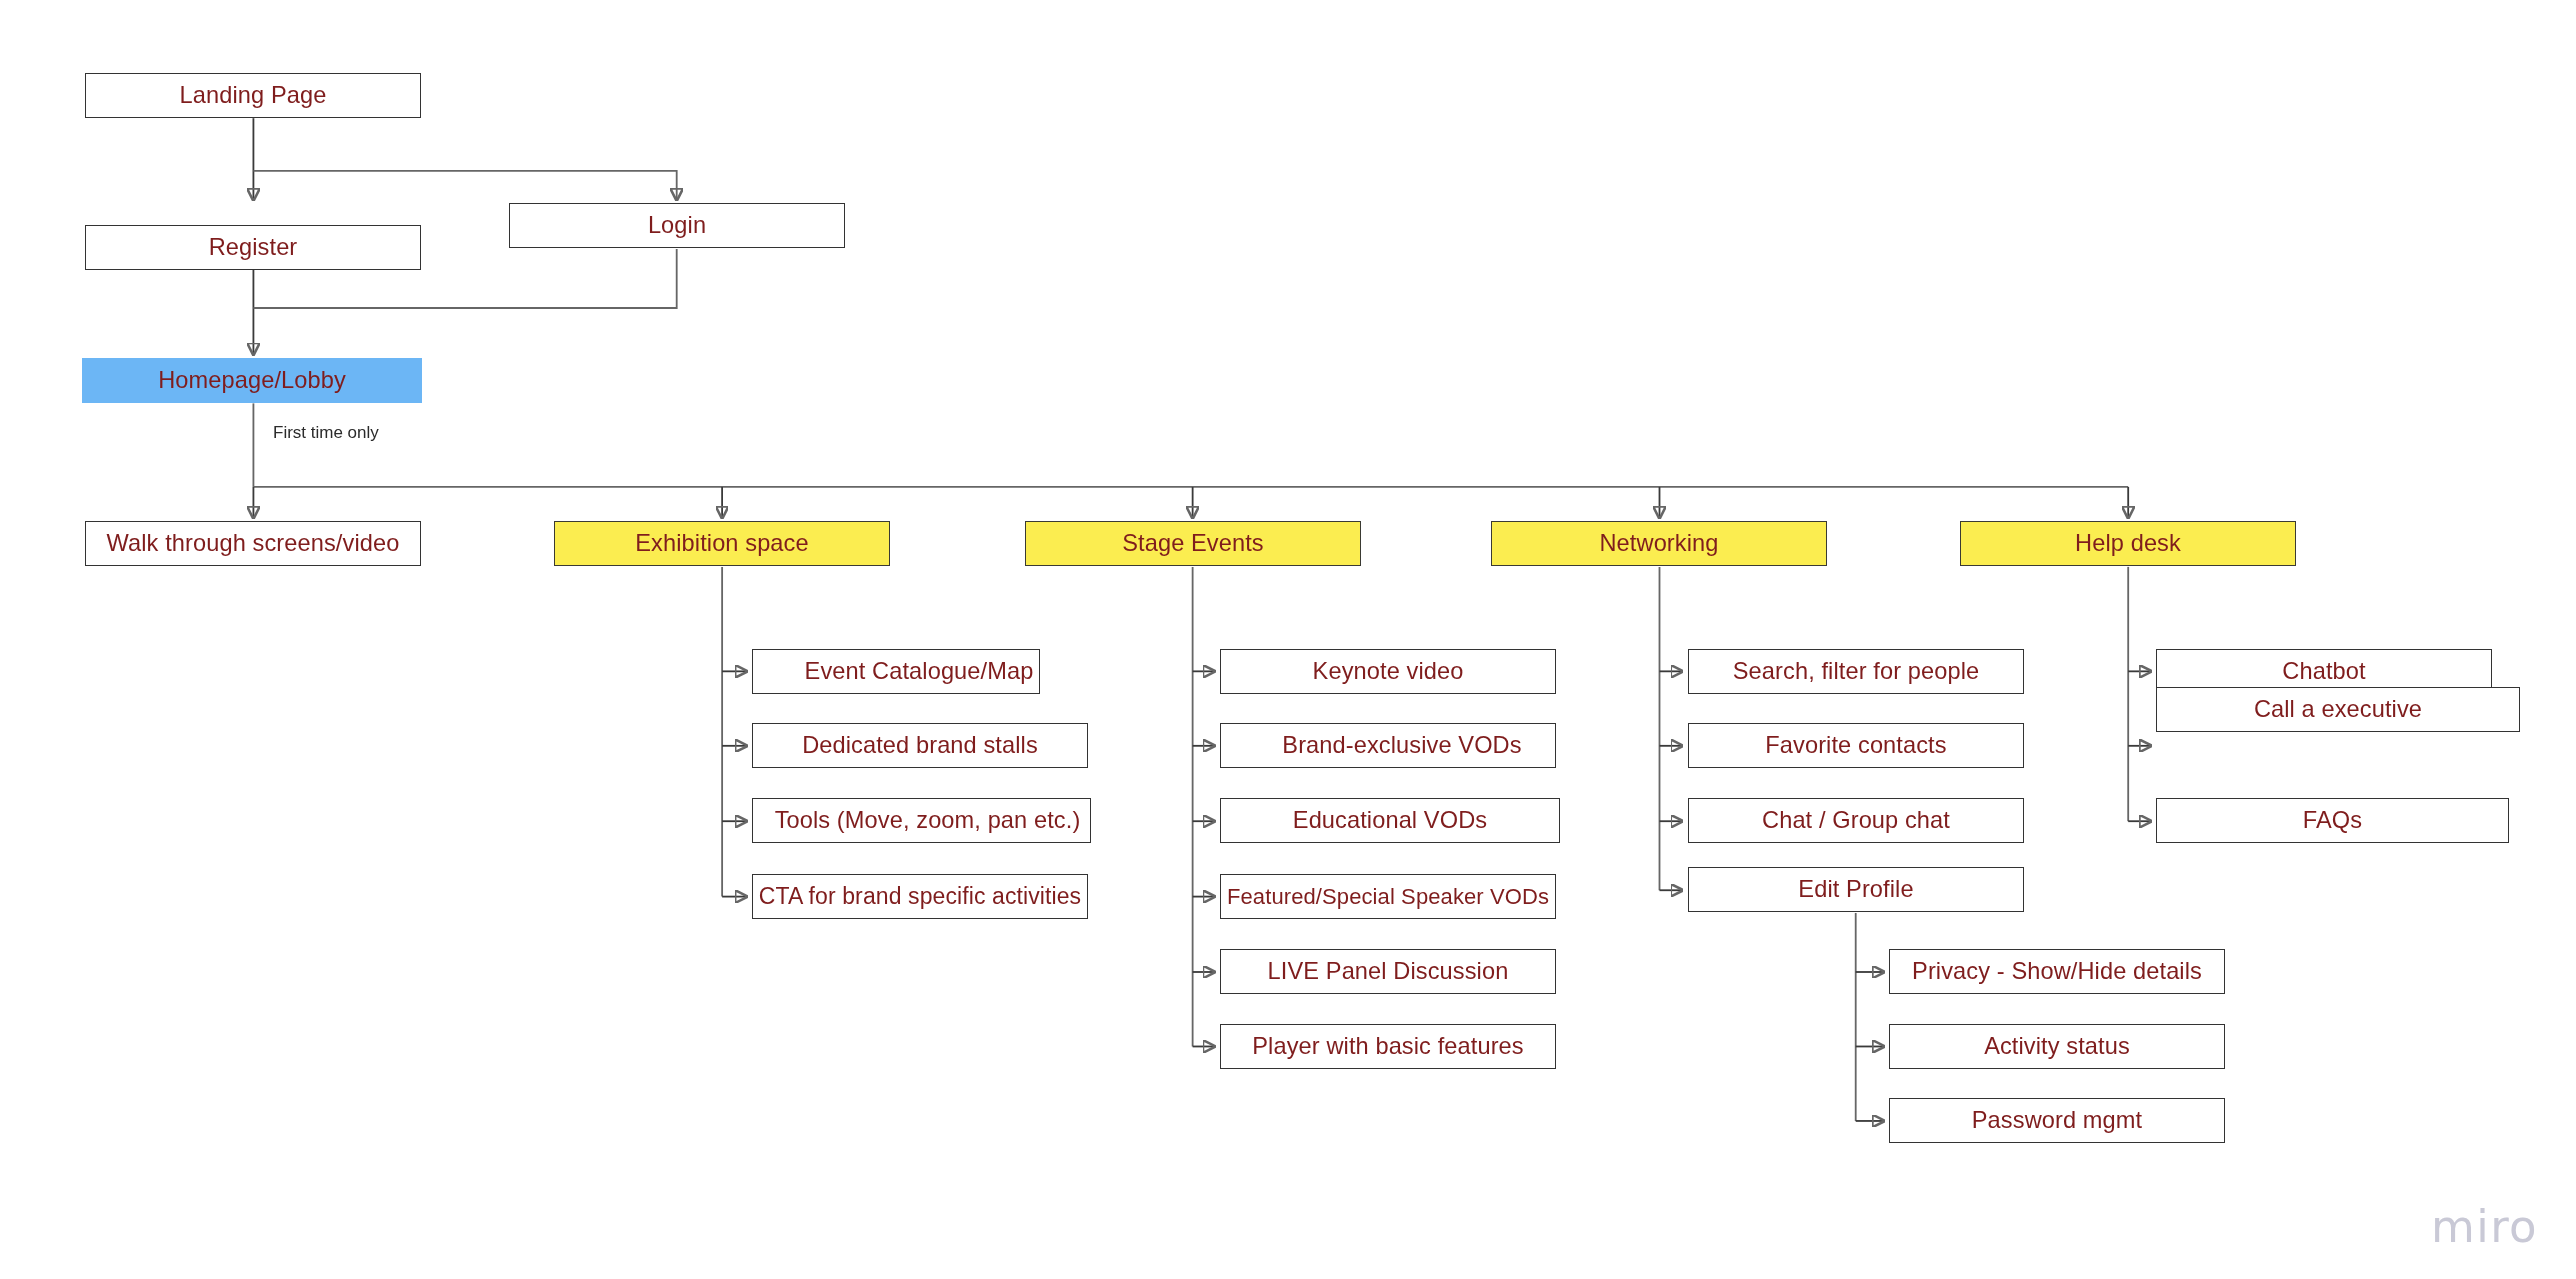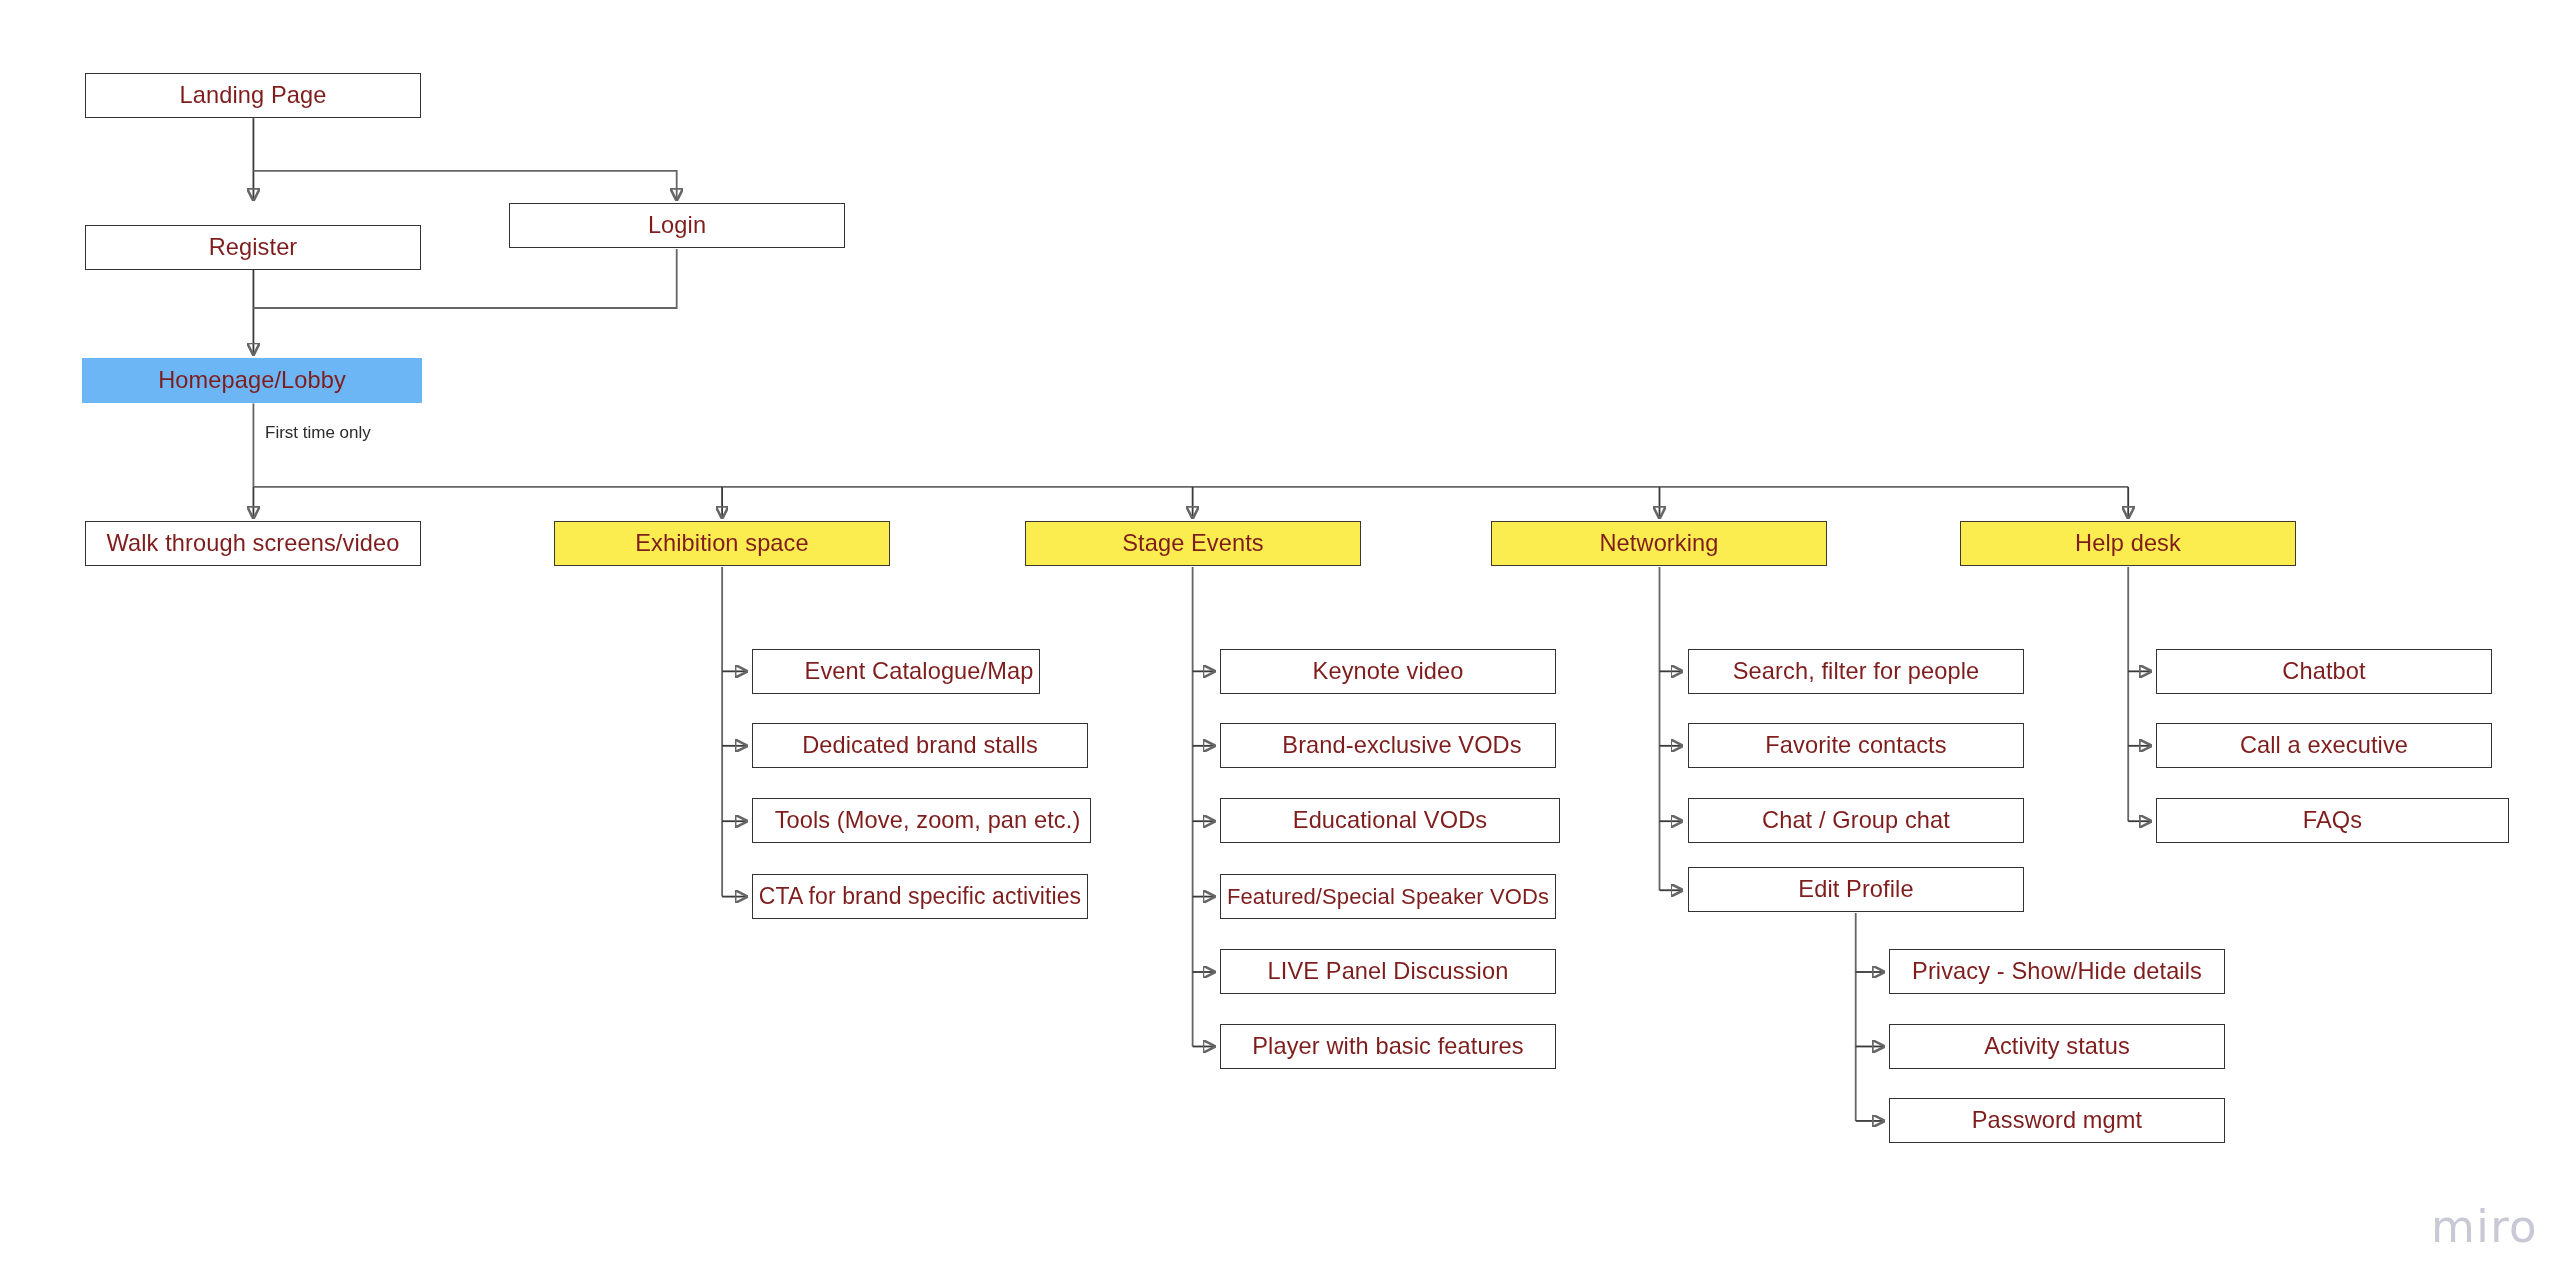--- a/index.html
+++ b/index.html
@@ -33,20 +33,21 @@
     z-index: 5;
   }
   .node.accent-blue { background: #6CB6F5; border-color: #6CB6F5; }
   .node.accent-yellow { background: #FBED50; border-color: #3a3a33; }
   .edge-label {
     position: absolute;
     font-size: 17px;
     color: #2b2b2b;
     white-space: nowrap;
     z-index: 6;
+    margin-left: 8px;
   }
   .watermark {
     position: absolute;
     right: 38px; bottom: 27px;
     font-size: 45px;
     color: #c9c9d6;
     letter-spacing: 1.4px;
     font-family: "DejaVu Sans", sans-serif;
     z-index: 4;
   }
@@ -199,21 +200,21 @@
   <div class="node" style="left: 1889px; top: 1024px; width: 336px; height: 45px;">
     <span>Activity status</span>
   </div>
   <div class="node" style="left: 1889px; top: 1098px; width: 336px; height: 45px;">
     <span>Password mgmt</span>
   </div>
 
   <div class="node" style="left: 2156px; top: 649px; width: 336px; height: 45px;">
     <span>Chatbot</span>
   </div>
-  <div class="node" style="left: 2156px; top: 723px; width: 336px; height: 45px;">
+  <div class="node" style="left: 2156px; top: 687px; width: 364px; height: 45px;">
     <span>Call a executive</span>
   </div>
   <div class="node" style="left: 2156px; top: 798px; width: 353px; height: 45px;">
     <span>FAQs</span>
   </div>
 
   <div class="edge-label" style="left: 265px; top: 423px;">First time only</div>
 
   <div class="watermark">miro</div>
 

